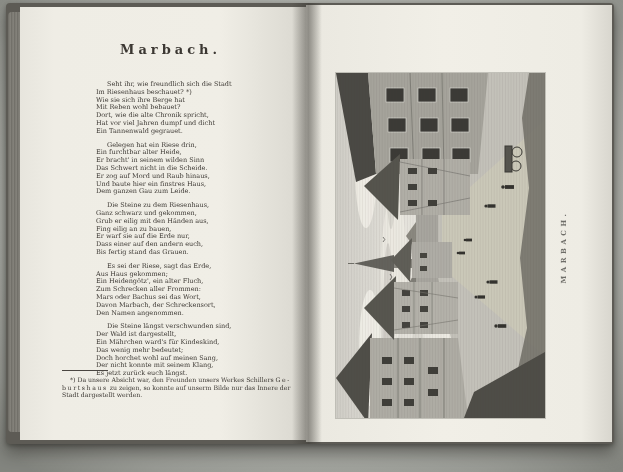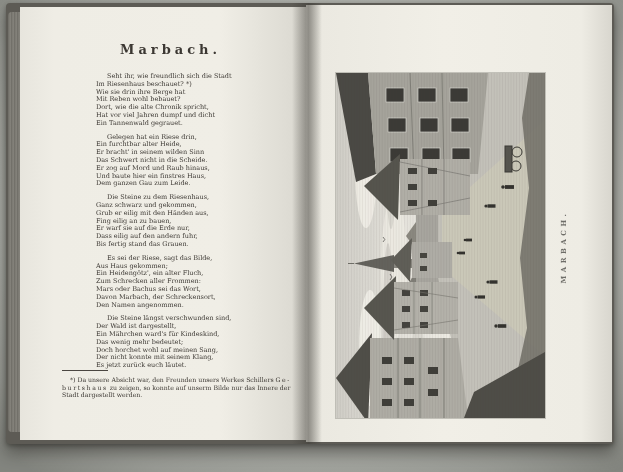--- a/index.html
+++ b/index.html
@@ -43,21 +43,21 @@
   }
   .header-row{
     display:flex;align-items:center;justify-content:center;gap:10px;
     font-size:8.5px;font-weight:bold;letter-spacing:1px;
   }
   .header-rule{width:22px;border-top:1.4px solid #4a4641;height:0;}
   .poem-title{
     margin-top:7px;padding-left:24px;
     font-size:13px;font-weight:bold;letter-spacing:4px;
   }
-  .poem{margin-top:16px;font-size:6.5px;line-height:7.8px;}
+  .poem{margin-top:24px;font-size:6.5px;line-height:7.8px;}
   .stanza{margin:0 0 6px 0;}
   .stanza p{margin:0;}
   .stanza p:first-child{text-indent:11px;}
   .footnote-rule{
     position:absolute;left:42px;top:363px;width:46px;height:0;
     border-top:1px solid #4a4641;
   }
   .footnote{
     position:absolute;left:42px;top:369px;width:248px;
     font-size:6.2px;line-height:7.5px;color:#3b3732;
@@ -85,61 +85,61 @@
   <div class="book">
     <div class="page-stack"></div>
 
     <div class="page left">
       <div class="text-block">
         <div class="poem-title">Marbach.</div>
         <div class="poem">
           <div class="stanza">
             <p>Seht ihr, wie freundlich sich die Stadt</p>
             <p>Im Riesenhaus beschauet? *)</p>
-            <p>Wie sie drin ihre Berge hat</p>
+            <p>Wie sie sich ihre Berge hat</p>
             <p>Mit Reben wohl bebauet?</p>
             <p>Dort, wie die alte Chronik spricht,</p>
             <p>Hat vor viel Jahren dumpf und dicht</p>
             <p>Ein Tannenwald gegrauet.</p>
           </div>
           <div class="stanza">
             <p>Gelegen hat ein Riese drin,</p>
             <p>Ein furchtbar alter Heide,</p>
             <p>Er bracht' in seinem wilden Sinn</p>
             <p>Das Schwert nicht in die Scheide.</p>
             <p>Er zog auf Mord und Raub hinaus,</p>
             <p>Und baute hier ein finstres Haus,</p>
             <p>Dem ganzen Gau zum Leide.</p>
           </div>
           <div class="stanza">
             <p>Die Steine zu dem Riesenhaus,</p>
             <p>Ganz schwarz und gekommen,</p>
             <p>Grub er eilig mit den Händen aus,</p>
             <p>Fing eilig an zu bauen,</p>
             <p>Er warf sie auf die Erde nur,</p>
-            <p>Dass eilig auf den andern fuhr,</p>
+            <p>Dass einer auf den andern euch,</p>
             <p>Bis fertig stand das Grauen.</p>
           </div>
           <div class="stanza">
-            <p>Es sei der Riese, sagt das Bilde,</p>
+            <p>Es sei der Riese, sagt das Erde,</p>
             <p>Aus Haus gekommen;</p>
             <p>Ein Heidengötz', ein alter Fluch,</p>
             <p>Zum Schrecken aller Frommen:</p>
             <p>Mars oder Bachus sei das Wort,</p>
             <p>Davon Marbach, der Schreckensort,</p>
             <p>Den Namen angenommen.</p>
           </div>
           <div class="stanza">
             <p>Die Steine längst verschwunden sind,</p>
             <p>Der Wald ist dargestellt,</p>
             <p>Ein Mährchen ward's für Kindeskind,</p>
             <p>Das wenig mehr bedeutet;</p>
             <p>Doch horchet wohl auf meinen Sang,</p>
             <p>Der nicht konnte mit seinem Klang,</p>
-            <p>Es jetzt zurück euch läutet.</p>
+            <p>Es jetzt zurück euch längst.</p>
           </div>
         </div>
       </div>
       <div class="footnote-rule"></div>
       <div class="footnote">
         <p><span>*) Da unsere Absicht war, den Freunden unsers Werkes Schillers </span><span class="spaced">Ge-</span></p>
         <p><span class="spaced">burtshaus</span><span> zu zeigen, so konnte auf unserm Bilde nur das Innere der</span></p>
         <p>Stadt dargestellt werden.</p>
       </div>
     </div>

